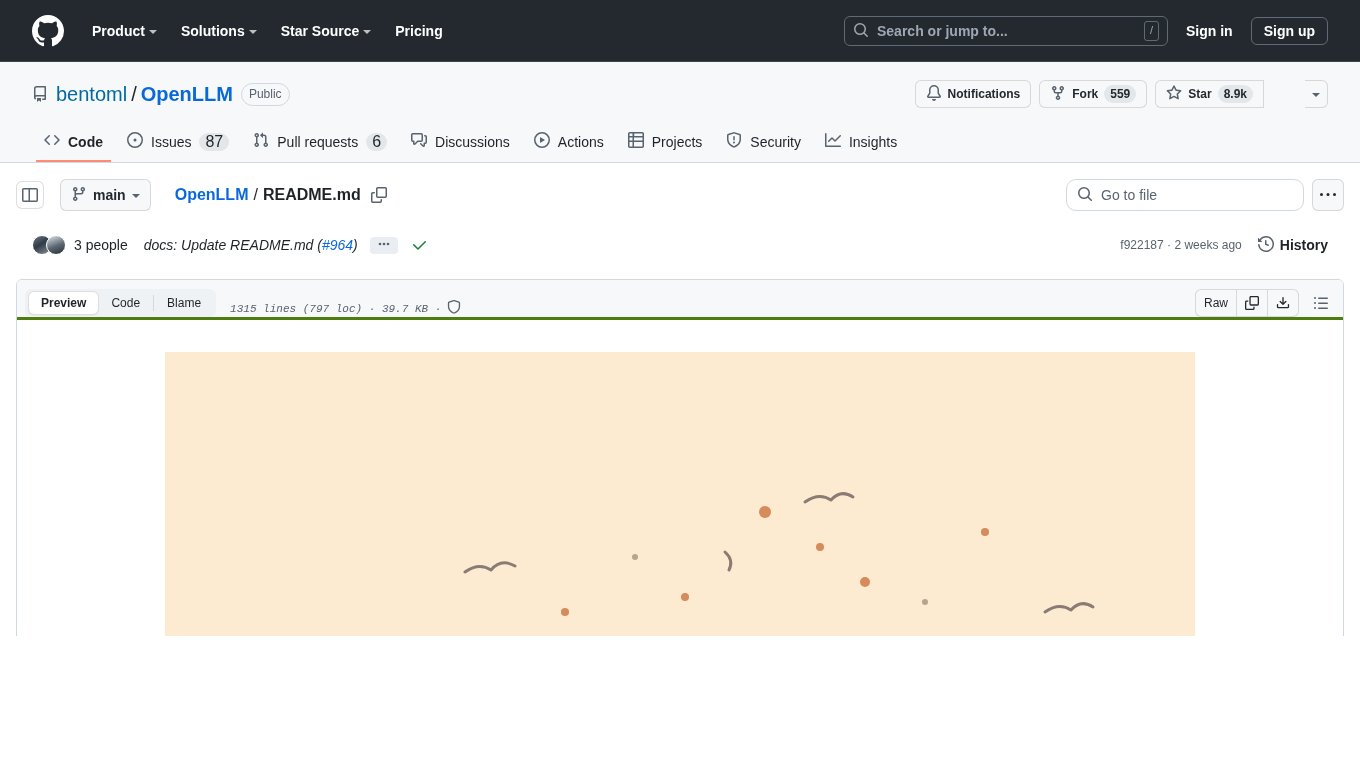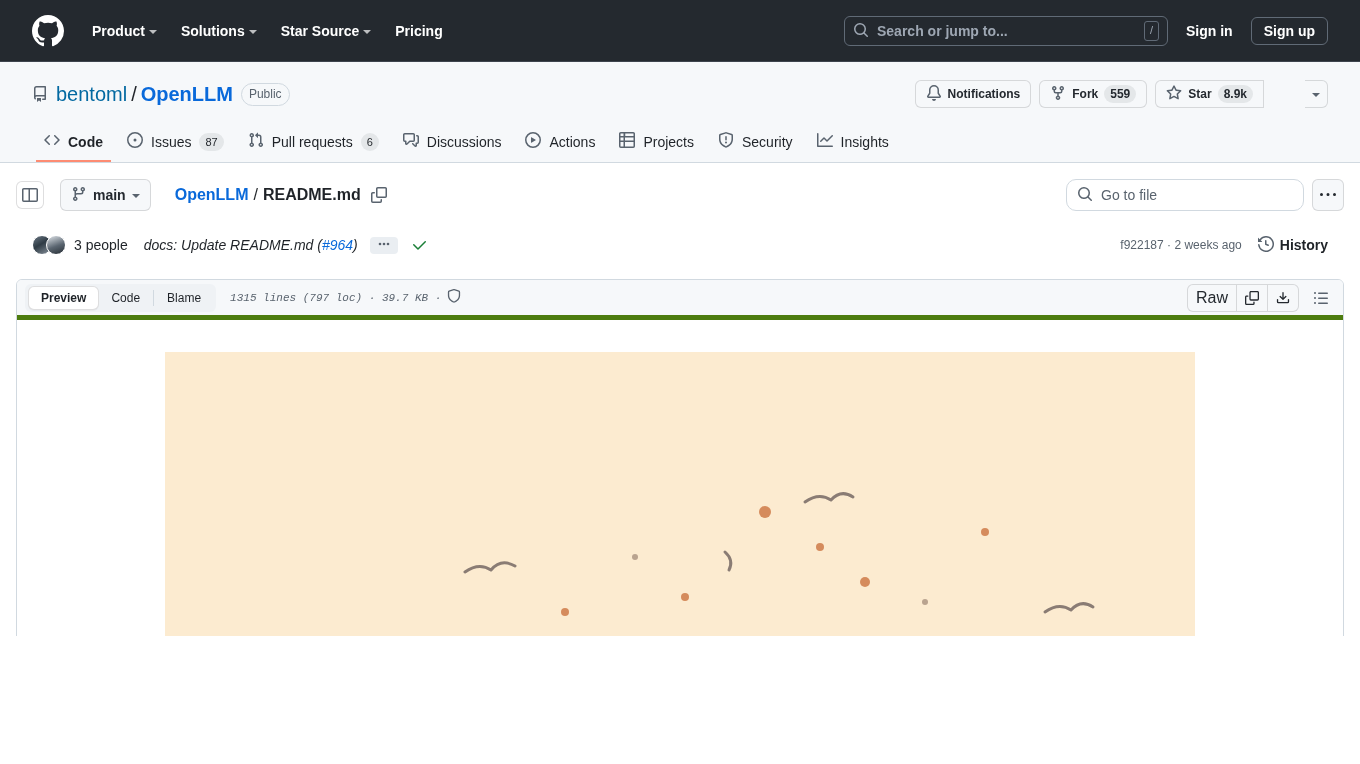--- a/index.html
+++ b/index.html
@@ -122,21 +122,21 @@
   .repo-tab {
     display: flex; align-items: center; gap: 8px;
     padding: 8px 8px 9px 8px; margin: 0 4px;
     font-size: 14px; color: #1f2328; cursor: pointer;
     border-bottom: 2px solid transparent;
     position: relative; white-space: nowrap;
   }
   .repo-tab.active { font-weight: 600; border-bottom-color: #fd8c73; }
   .repo-tab .tabcount {
     background: rgba(31,35,40,.08); border-radius: 2em;
-    padding: 0 6px; font-size: 11px; font-weight: 500;
+    padding: 0 6px; font-size: 16px; font-weight: 500;
     line-height: 18px; color: #1f2328;
   }
   .repo-tab svg { fill: #59636e; flex: none; }
 
   
   .file-nav {
     display: flex; align-items: center;
     padding: 16px 16px 0 16px;
     gap: 8px;
   }
@@ -218,22 +218,22 @@
   
   .file-box {
     margin: 16px 16px 0 16px;
     border: 1px solid #d1d9e0;
     border-radius: 6px;
     background: #ffffff;
     overflow: hidden;
   }
   .file-toolbar {
     height: 40px; background: #f6f8fa;
-    border-bottom: 5px solid #4d7c0f;
-    display: flex; align-items: center;
+    border-bottom: 3px solid #4d7c0f;
+    display: flex; align-items: flex-end;
     padding: 0 8px;
   }
   .seg {
     display: inline-flex; align-items: center;
     background: #eff2f5; border-radius: 6px; padding: 3px;
     height: 28px;
   }
   .seg-item {
     font-size: 12px; font-weight: 500; color: #1f2328;
     padding: 0 12px; line-height: 22px; height: 22px;
@@ -254,21 +254,21 @@
   }
   .file-toolbar-right { margin-left: auto; display:flex; align-items:center; gap: 8px; }
   .raw-group {
     display: flex; align-items: center;
     border: 1px solid rgba(31,35,40,.15); border-radius: 6px;
     background: #f6f8fa; height: 28px; overflow: hidden;
   }
   .raw-group .rg {
     display:flex; align-items:center; justify-content:center;
     height: 100%; padding: 0 8px; cursor: pointer;
-    font-size: 16px; font-weight: 500; color: #24292f;
+    font-size: 12px; font-weight: 500; color: #24292f;
     border-right: 1px solid rgba(31,35,40,.15);
   }
   .raw-group .rg:last-child { border-right: none; }
   .outline-btn {
     width: 28px; height: 28px; display:flex; align-items:center;
     justify-content:center; cursor:pointer; border-radius: 6px;
   }
 
   .file-content {
     background: #ffffff;

